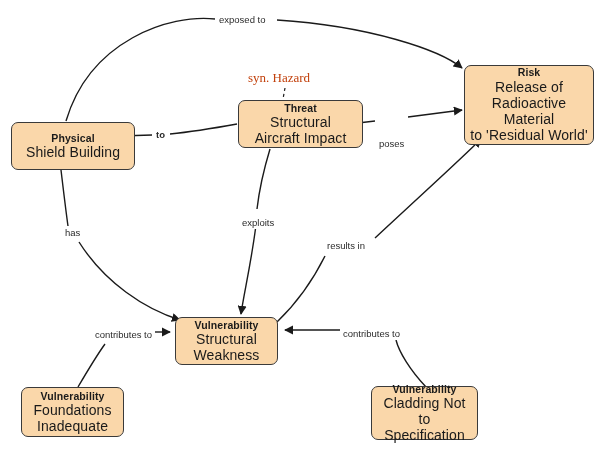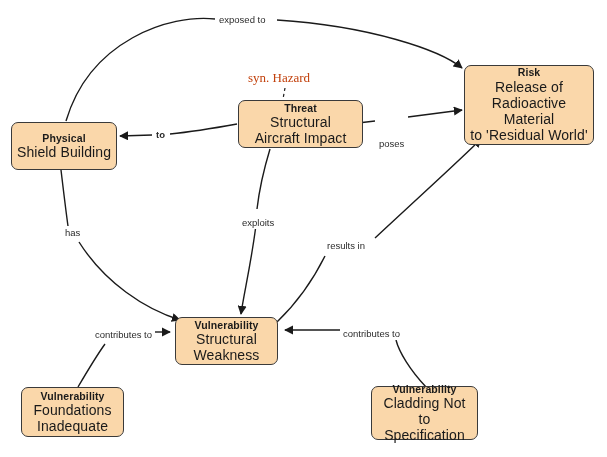--- a/index.html
+++ b/index.html
@@ -99,21 +99,21 @@
 
     <path d="M 78,387 C 88,370 97,355 105,344" fill="none" stroke="#1a1a1a" stroke-width="1.4"></path>
     <path d="M 155,332 L 170,332" fill="none" stroke="#1a1a1a" stroke-width="1.4" marker-end="url(#arrow)"></path>
 
     <path d="M 426,387 C 410,370 399,352 396,340" fill="none" stroke="#1a1a1a" stroke-width="1.4"></path>
     <path d="M 340,330 L 285,330" fill="none" stroke="#1a1a1a" stroke-width="1.4" marker-end="url(#arrow)"></path>
 
     <path d="M 285,88 L 283,99" fill="none" stroke="#1a1a1a" stroke-width="1.2" stroke-dasharray="3 3"></path>
   </svg>
 
-  <div class="node" style="left:11px; top:122px; width:106px; height:48px;">
+  <div class="node" style="left:11px; top:122px; width:124px; height:48px;">
     <div class="node-type">Physical</div>
     <div class="node-name">Shield Building</div>
   </div>
 
   <div class="node" style="left:238px; top:100px; width:125px; height:48px;">
     <div class="node-type">Threat</div>
     <div class="node-name">Structural</div>
     <div class="node-name">Aircraft Impact</div>
   </div>
 

